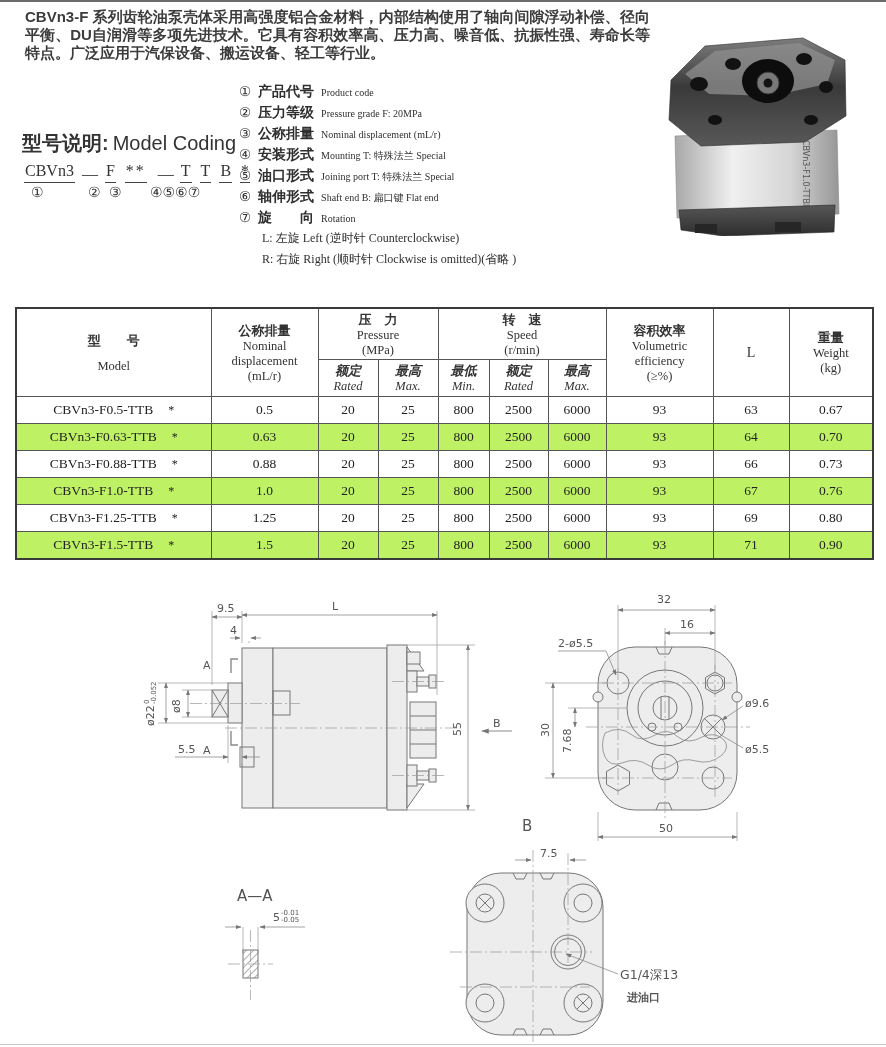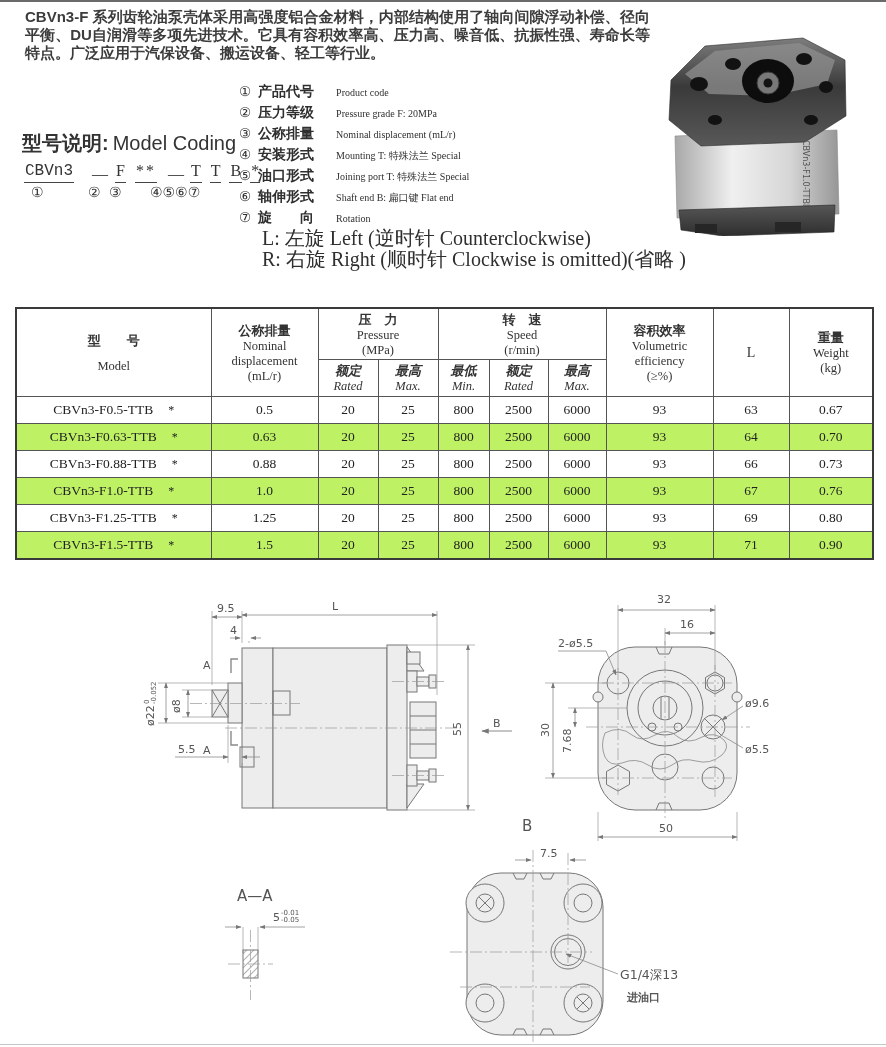--- a/index.html
+++ b/index.html
@@ -12,33 +12,33 @@
   .intro{position:absolute;left:25px;top:8px;width:625px;font-size:15px;line-height:18px;
          font-weight:600;color:#3c3c3c;text-align:justify;}
 
   
   .mc-title{position:absolute;left:22px;top:130px;font-size:20px;font-weight:700;color:#333;}
   .mc-title .en{font-weight:400;margin-left:4px;}
   .code-row{position:absolute;left:24px;top:162px;display:flex;align-items:flex-end;
             font-family:"Liberation Serif",serif;font-size:16px;color:#333;}
   .code-row span{display:inline-block;}
   .code-row .u{border-bottom:1.5px solid #444;padding:0 1px 2px 1px;}
-  .cp1{margin-right:18px;font-family:Liberation Mono, monospace;} .cd1{margin-right:7px;} .cp2{margin-right:9px;}
+  .cp1{margin-right:7px;} .cd1{margin-right:7px;} .cp2{margin-right:9px;}
   .cp3{margin-right:11px;letter-spacing:2px;} .cd2{margin-right:6px;}
   .cp4{margin-right:8px;} .cp5{margin-right:8px;} .cp6{margin-right:8px;}
   .circles span{position:absolute;top:184px;font-size:14px;color:#333;letter-spacing:0px;}
   .cc1{left:31px;} .cc2{left:88px;} .cc3{left:109px;} .cc4{left:150px;}
 
   
   .coding-list{position:absolute;left:239px;top:81px;width:420px;}
   .coding-item{height:21px;line-height:21px;white-space:nowrap;font-size:14px;color:#2f2f2f;}
   .coding-item .circ{font-size:13.5px;margin-right:7px;}
-  .coding-item .zh{font-weight:700;margin-right:22px;}
+  .coding-item .zh{font-weight:700;margin-right:7px;}
   .coding-item .en{font-family:"Liberation Serif",serif;font-size:10px;}
-  .coding-item.indent{padding-left:23px;font-family:"Liberation Serif",serif;font-size:20px;}
+  .coding-item.indent{padding-left:23px;font-family:"Liberation Serif",serif;font-size:12px;}
 
   
   .photo{position:absolute;left:653px;top:24px;width:207px;height:212px;}
 
   
   .spec-wrap{position:absolute;left:15px;top:307px;}
   table.spec{border-collapse:collapse;table-layout:fixed;width:857px;
              font-family:"Liberation Serif",serif;color:#222;}
   table.spec th,table.spec td{border:1px solid #555;padding:0;text-align:center;vertical-align:middle;}
   table.spec{border:2px solid #3a3a3a;}

